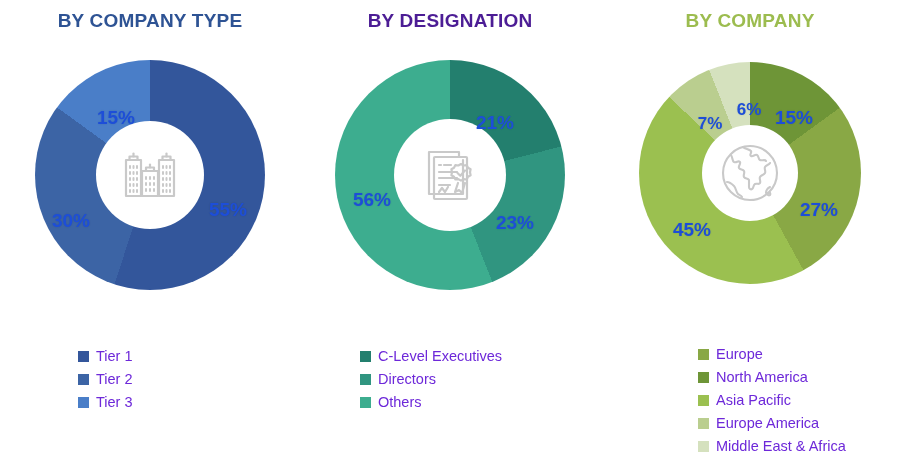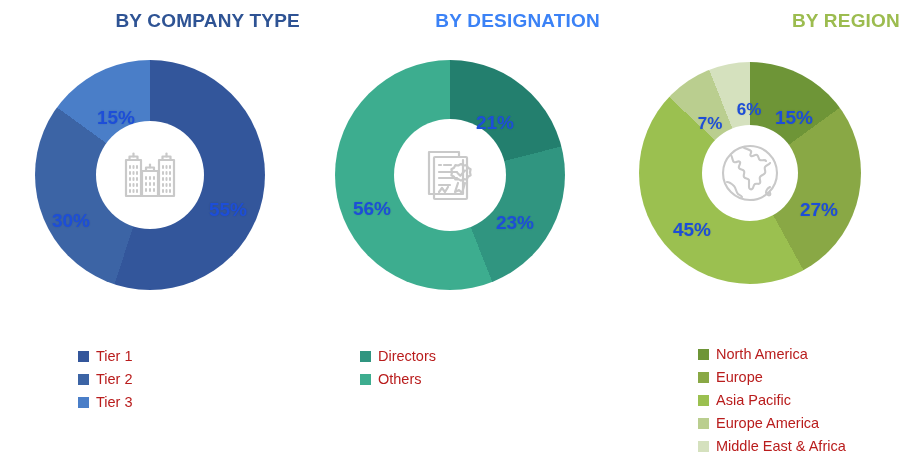--- a/index.html
+++ b/index.html
@@ -13,28 +13,28 @@
 
   .panel { position: absolute; top: 0; height: 452px; }
   .panel-1 { left: 0;   width: 300px; }
   .panel-2 { left: 300px; width: 300px; }
   .panel-3 { left: 600px; width: 300px; }
 
   .panel-title {
     position: absolute;
     top: 10px;
     width: 100%;
-    text-align: right;
+    text-align: center;
     font-size: 19px;
     font-weight: bold;
     letter-spacing: 0.2px;
     white-space: nowrap;
   }
   .t1 { color: #2E5394; }
-  .t2 { color: #3b82f6; }
+  .t2 { color: #4c1d95; }
   .t3 { color: #9CBC4F; }
 
   .donut-wrap {
     position: absolute;
     left: 50%;
     transform: translateX(-50%);
   }
   .donut {
     position: relative;
     border-radius: 50%;
@@ -56,21 +56,21 @@
     font-weight: bold;
     white-space: nowrap;
     transform: translate(-50%, -50%);
     text-shadow: 0 0 2px rgba(0,0,0,0.12);
   }
   .slice-label.sm { font-size: 17px; }
 
   .legend {
     position: absolute;
     font-size: 14.5px;
-    color: #b91c1c;
+    color: #6d28d9;
   }
   .legend-row {
     display: flex;
     align-items: center;
     height: 23px;
     white-space: nowrap;
   }
   .swatch {
     width: 11px; height: 11px;
     margin-right: 7px;
@@ -185,37 +185,41 @@
             <line x1="22" y1="43" x2="33" y2="43"></line>
             <polyline points="22,50 25,46 28,50 31,45"></polyline>
             <path d="M41 41 l-3 9 4-2 3 3 3-10"></path>
             <path d="M44 22 l2.6 1.5 3 -0.4 1.4 2.7 2.6 1.5 -0.6 3 0.6 3 -2.6 1.5 -1.4 2.7 -3 -0.4 -2.6 1.5 -2.6 -1.5 -3 0.4 -1.4 -2.7 -2.6 -1.5 0.6 -3 -0.6 -3 2.6 -1.5 1.4 -2.7 3 0.4 Z"></path>
             <polyline points="40.5,31 43.3,33.8 48,28.5"></polyline>
           </svg>
         </span>
       </div>
       <div class="slice-label" style="left:160px;top:63px;">21%</div>
       <div class="slice-label" style="left:180px;top:163px;">23%</div>
-      <div class="slice-label" style="left:37px;top:149px;text-align:center;">56%</div>
+      <div class="slice-label" style="left:37px;top:140px;text-align:center;">56%</div>
     </div>
 
     <div class="legend" style="left:60px;top:345px;">
+      <div class="legend-row">
+        <span class="swatch" style="background: rgb(35, 127, 110);"></span>
+        <span class="legend-label">C-Level Executives</span>
+      </div>
       <div class="legend-row">
         <span class="swatch" style="background: rgb(48, 149, 128);"></span>
         <span class="legend-label">Directors</span>
       </div>
       <div class="legend-row">
         <span class="swatch" style="background: rgb(61, 173, 143);"></span>
         <span class="legend-label">Others</span>
       </div>
     </div>
   </div>
 
   <div class="panel panel-3">
-    <div class="panel-title t3">BY REGION</div>
+    <div class="panel-title t3">BY COMPANY</div>
 
     <div class="donut-wrap" style="top:62px;">
       <div class="donut" id="donut3" style="width: 222px; height: 222px; background: conic-gradient(rgb(110, 149, 55) 0deg, rgb(110, 149, 55) 54deg, rgb(137, 168, 69) 54deg, rgb(137, 168, 69) 151.2deg, rgb(155, 192, 80) 151.2deg, rgb(155, 192, 80) 313.2deg, rgb(186, 206, 143) 313.2deg, rgb(186, 206, 143) 338.4deg, rgb(213, 225, 190) 338.4deg, rgb(213, 225, 190) 360deg);"></div>
       <div class="hole" style="width:96px;height:96px;">
         <span>
           <svg class="icon-svg" width="72" height="72" viewBox="0 0 72 72" fill="none" stroke="#C9C9C9" stroke-width="2.1" stroke-linejoin="round" stroke-linecap="round">
             <circle cx="36" cy="36" r="27"></circle>
             <path d="M17 18 c2 3 1 6 3 7 c3 1 4 -2 6 0 c1 2 -2 4 -1 6 c1 2 4 1 5 3 c1 2 -1 4 0 6 c1 2 4 1 5 3 l0 7 c0 2 2 3 3 2 c2 -1 1 -4 3 -5 c2 -1 4 1 5 -1 c1 -2 -1 -4 0 -6 c1 -2 4 -2 5 -4 c1 -2 -1 -4 0 -6 c1 -2 4 -2 5 -4"></path>
             <path d="M29 10 c2 2 6 2 8 4 c1 2 -2 4 0 5 c2 1 4 -2 6 -1 c2 1 1 4 3 5 c2 1 5 -1 6 1"></path>
             <path d="M13 45 c3 0 5 2 7 4 c2 2 2 6 4 8 c1 1 3 1 4 3"></path>
@@ -226,28 +230,28 @@
       </div>
       <div class="slice-label" style="left:155px;top:56px;">15%</div>
       <div class="slice-label" style="left:180px;top:148px;">27%</div>
       <div class="slice-label" style="left:53px;top:168px;text-align:center;">45%</div>
       <div class="slice-label sm" style="left:71px;top:62px;">7%</div>
       <div class="slice-label sm" style="left:110px;top:48px;">6%</div>
     </div>
 
     <div class="legend" style="left:98px;top:343px;">
       <div class="legend-row">
+        <span class="swatch" style="background: rgb(137, 168, 69);"></span>
+        <span class="legend-label">Europe</span>
+      </div>
+      <div class="legend-row">
         <span class="swatch" style="background: rgb(110, 149, 55);"></span>
         <span class="legend-label">North America</span>
       </div>
       <div class="legend-row">
-        <span class="swatch" style="background: rgb(137, 168, 69);"></span>
-        <span class="legend-label">Europe</span>
-      </div>
-      <div class="legend-row">
         <span class="swatch" style="background: rgb(155, 192, 80);"></span>
         <span class="legend-label">Asia Pacific</span>
       </div>
       <div class="legend-row">
         <span class="swatch" style="background: rgb(186, 206, 143);"></span>
         <span class="legend-label">Europe America</span>
       </div>
       <div class="legend-row">
         <span class="swatch" style="background: rgb(213, 225, 190);"></span>
         <span class="legend-label">Middle East &amp; Africa</span>

